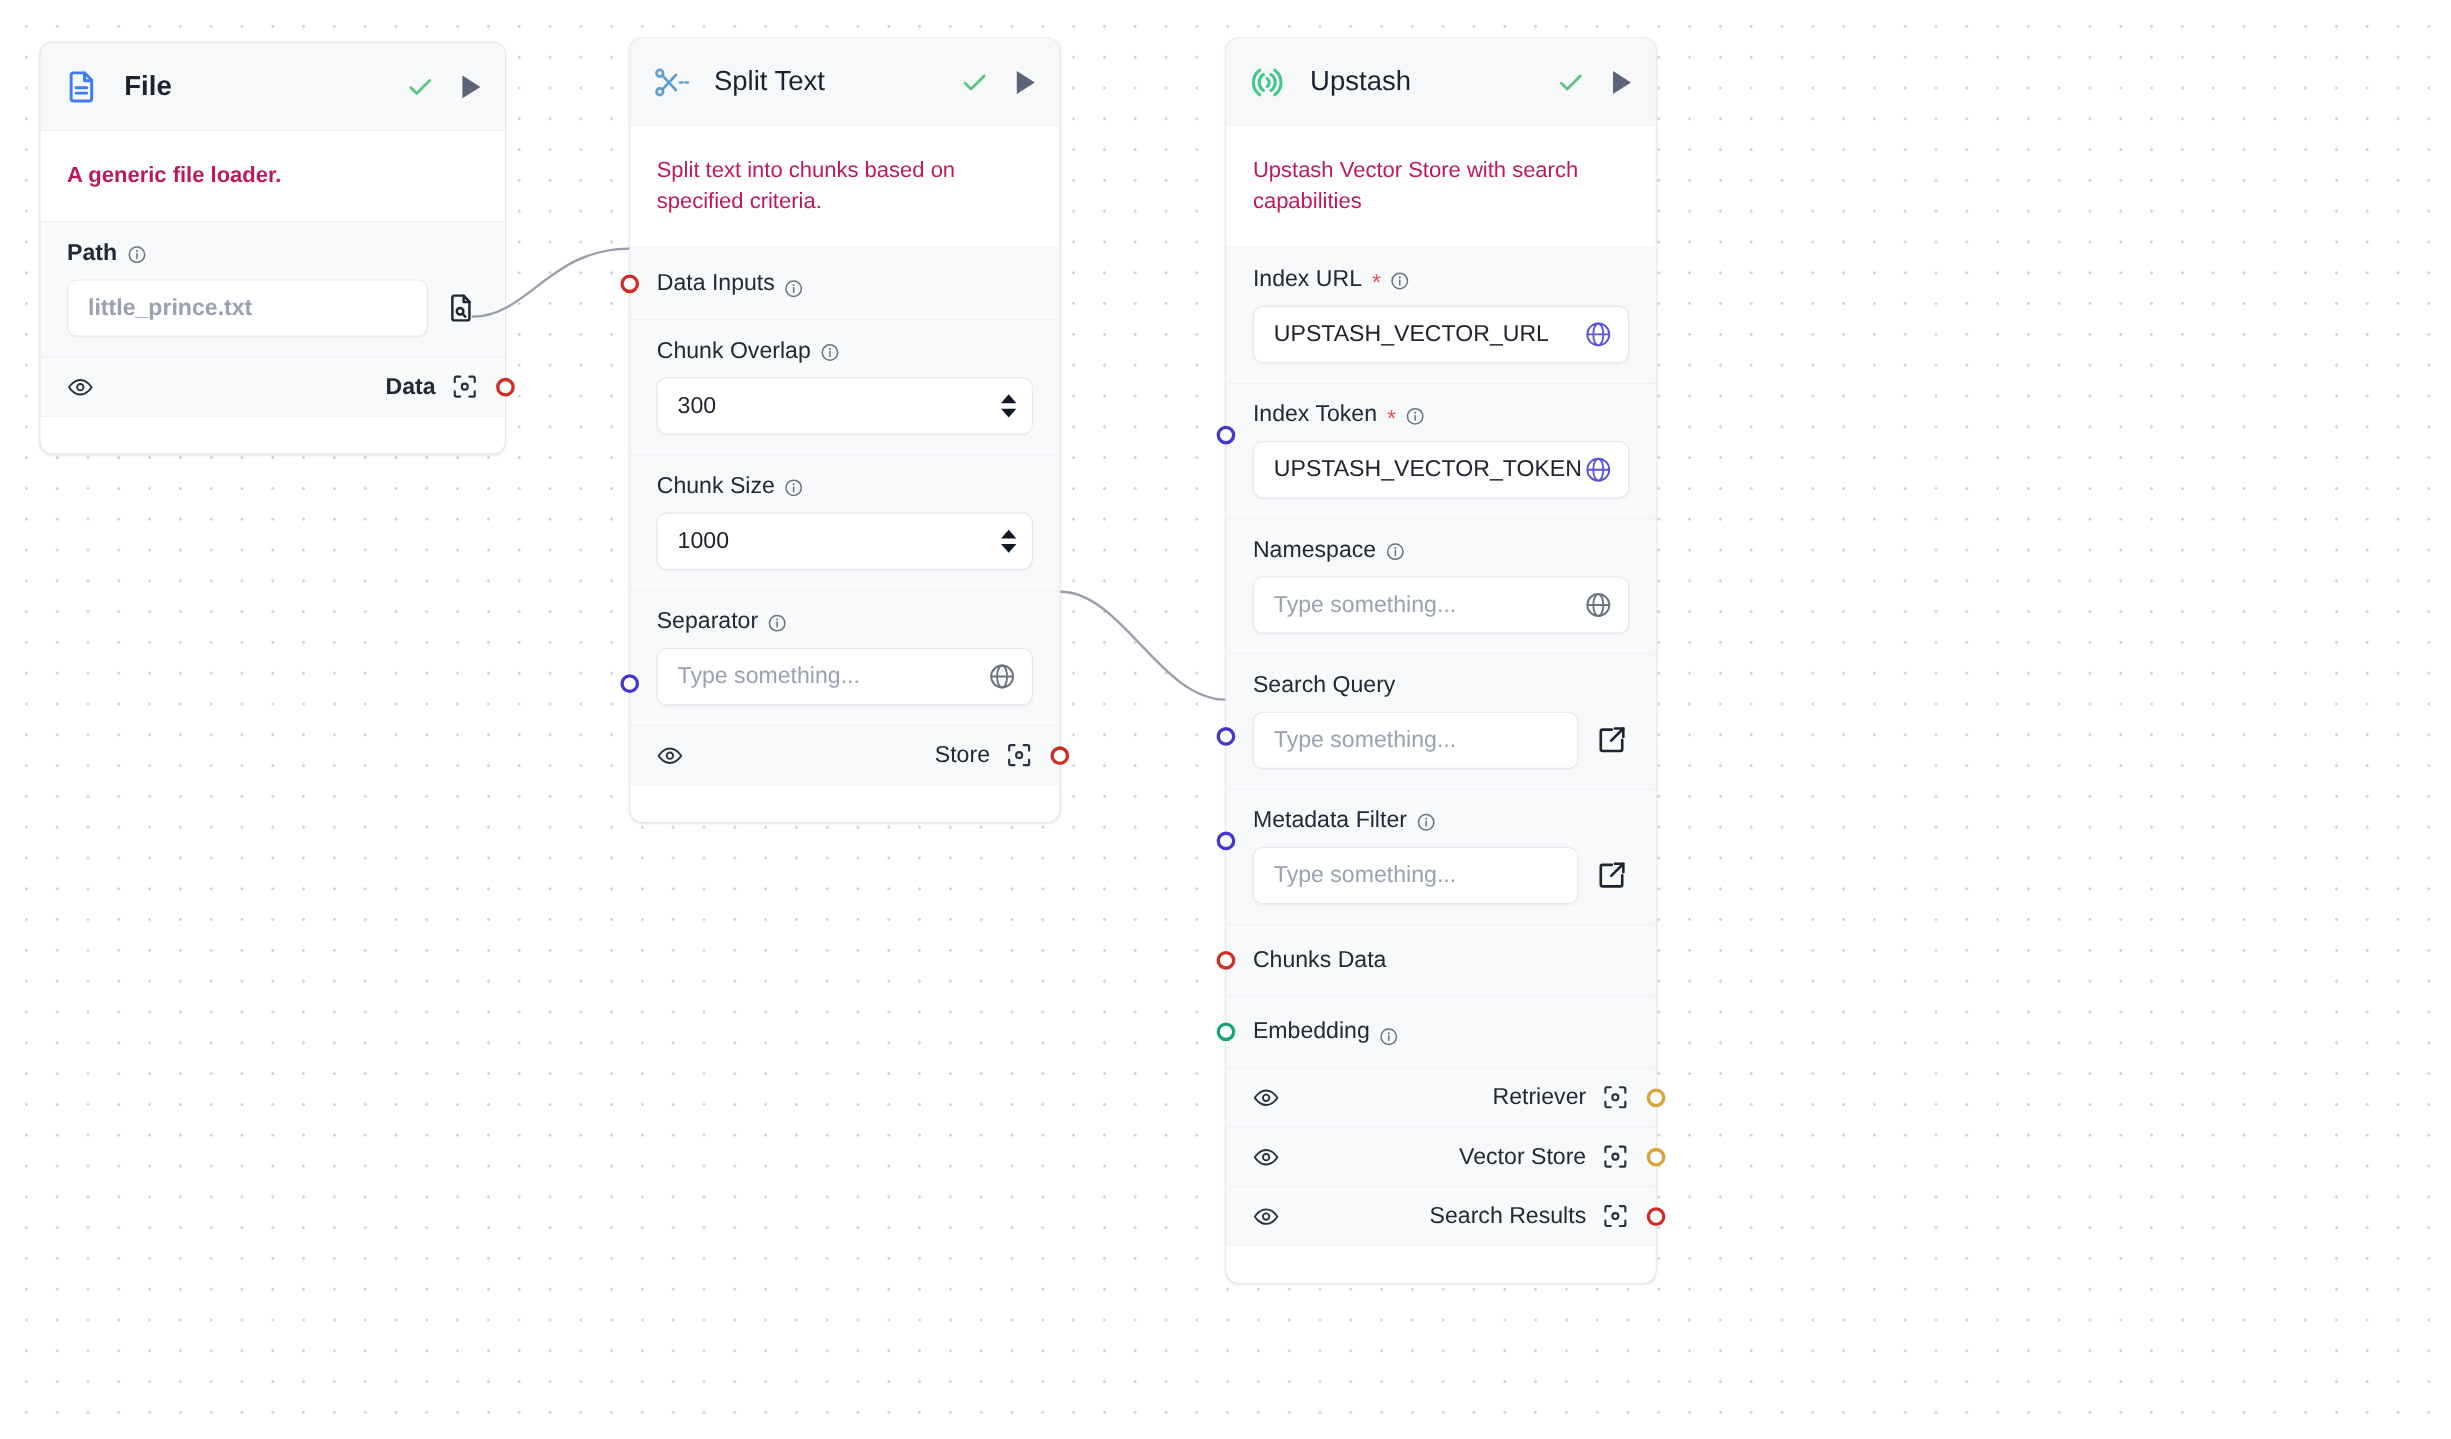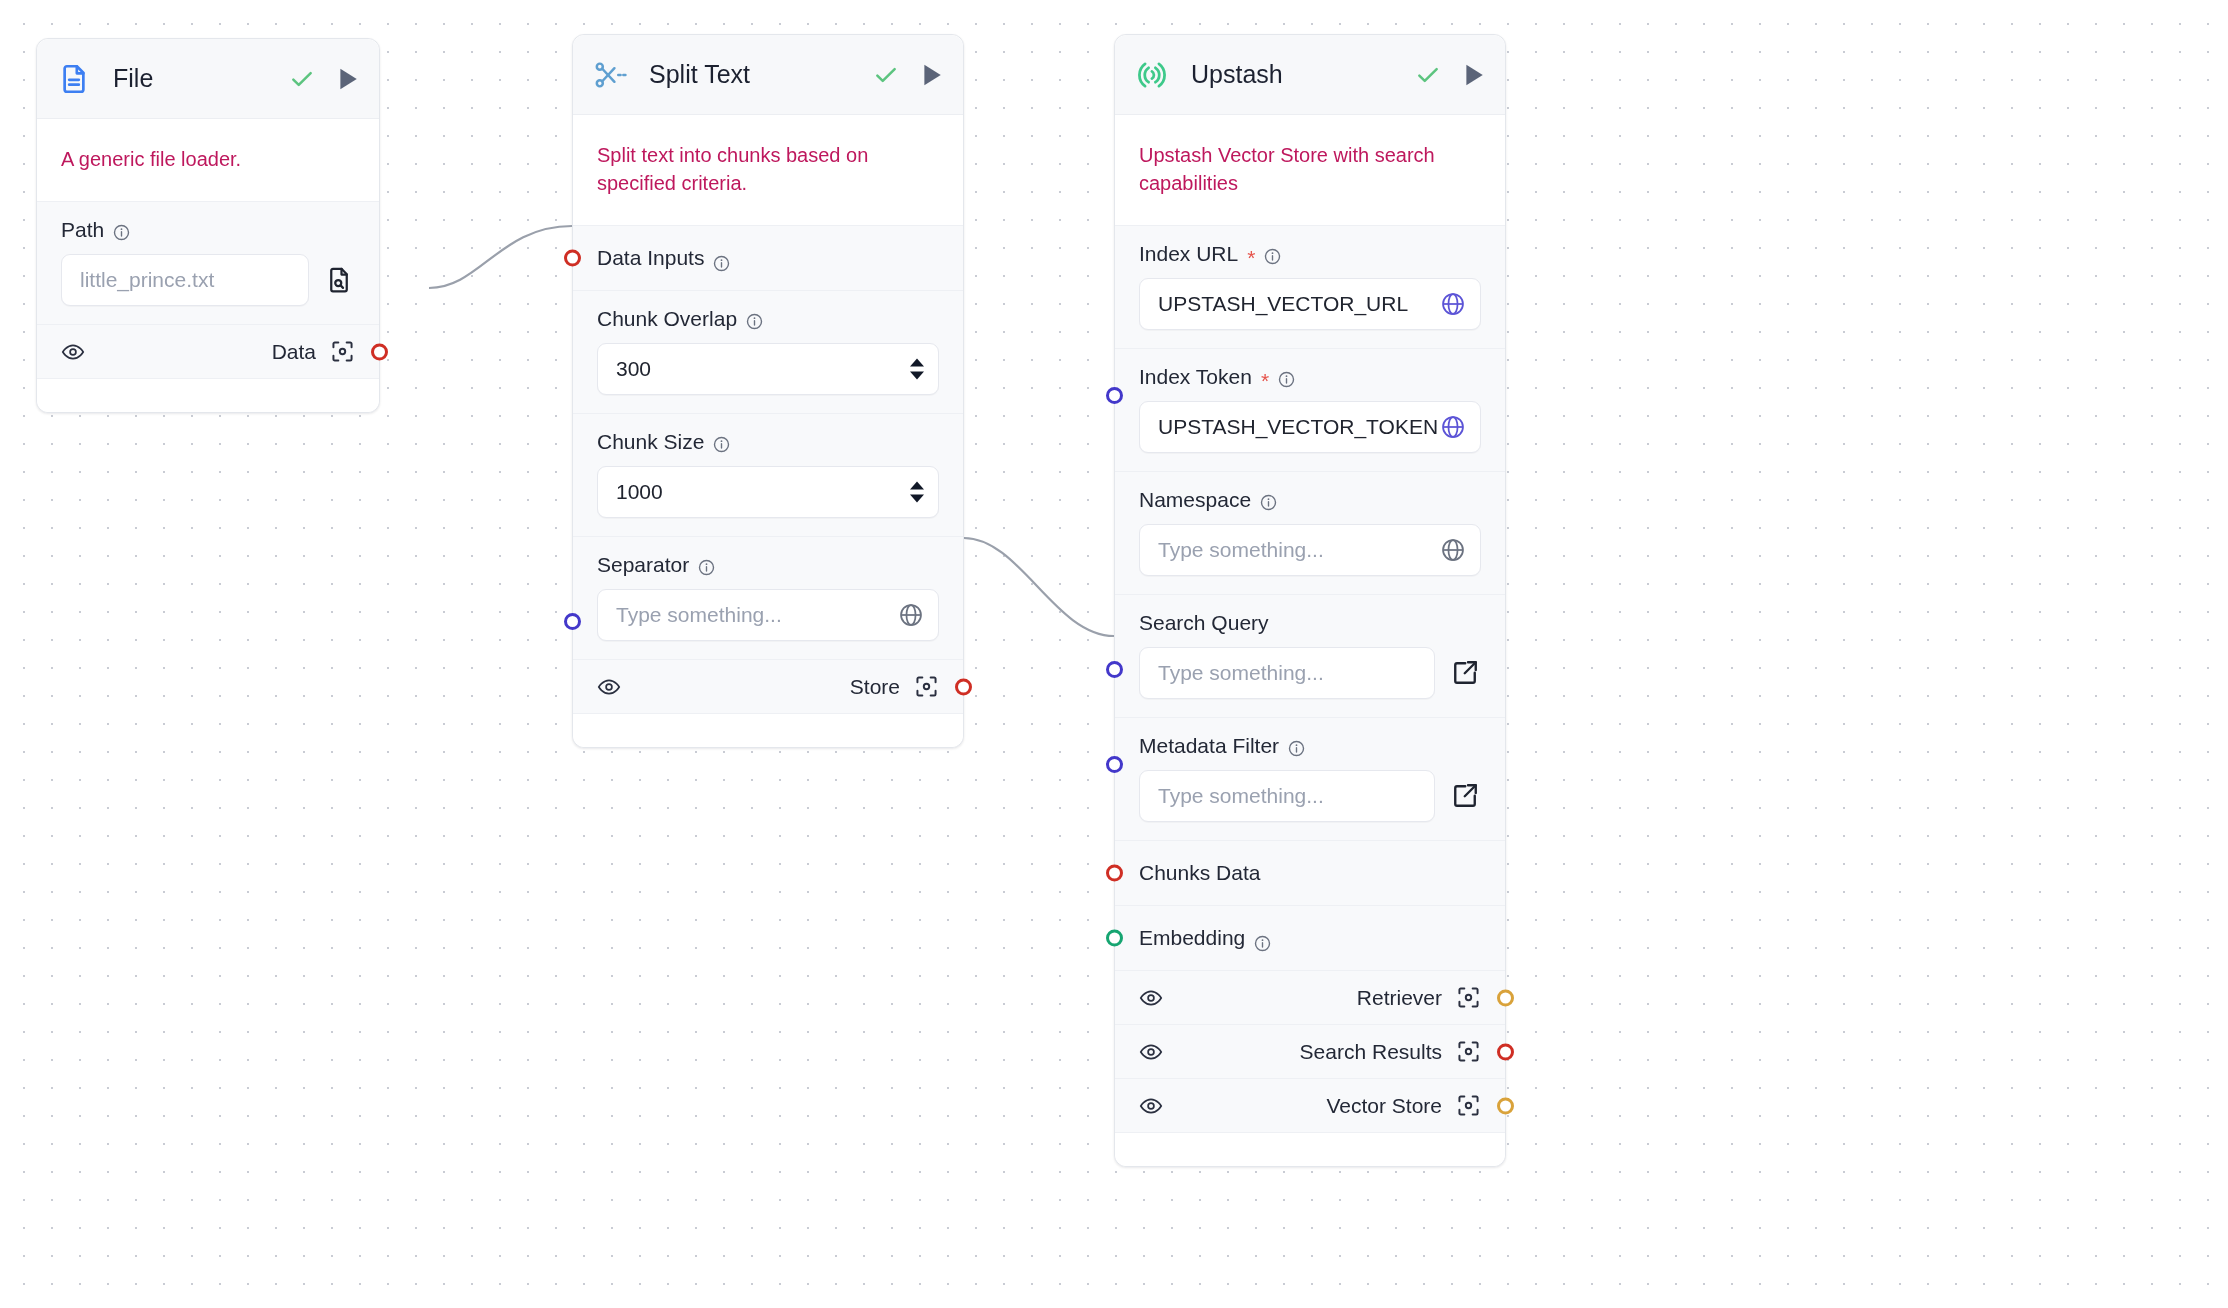--- a/index.html
+++ b/index.html
@@ -138,21 +138,21 @@
   .port.left  { left: -9px; }
   .port.right { right: -9px; }
   .port.red    { border-color: #cf2e24; }
   .port.blue   { border-color: #4338ca; }
   .port.green  { border-color: #16a571; }
   .port.amber  { border-color: #d9a23a; }
 
   svg.edges { position: absolute; inset: 0; width: 2228px; height: 1308px; pointer-events: none; z-index: 2; }
 
   
-  #node-file      { left: 36px;  top: 38px;  width: 344px; }
+  #node-file      { left: 36px;  top: 38px;  width: 424px; font-weight: bold; }
   #node-splittext { left: 572px; top: 34px;  width: 392px; }
   #node-upstash   { left: 1114px;top: 34px;  width: 392px; }
 </style>
 </head>
 <body>
 
 <div id="canvas">
 
   <svg class="edges" viewBox="0 0 2228 1308">
     <path d="M 429 288 C 480 288, 500 226, 572 226" fill="none" stroke="#9aa0ab" stroke-width="2.2"></path>
@@ -557,49 +557,49 @@
       <span class="port right amber" style="top:50%;transform:translateY(-50%)"></span>
     </div>
 
     <div class="out-row">
       <span class="eye-icon">
         <svg viewBox="0 0 24 24" width="24" height="24" fill="none" stroke="#2b3040" stroke-width="1.7">
             <path d="M1.8 12S5.6 5.4 12 5.4 22.2 12 22.2 12 18.4 18.6 12 18.6 1.8 12 1.8 12z"></path>
             <circle cx="12" cy="12" r="2.9"></circle>
           </svg>
       </span>
+      <span class="out-label">Vector Store</span>
+      <span class="scan-icon">
+        <svg viewBox="0 0 24 24" width="25" height="25" fill="none" stroke="#2b3040" stroke-width="1.9" stroke-linecap="round">
+          <path d="M3.3 8V4.6A1.3 1.3 0 0 1 4.6 3.3H8"></path>
+            <path d="M16 3.3h3.4a1.3 1.3 0 0 1 1.3 1.3V8"></path>
+          <path d="M20.7 16v3.4a1.3 1.3 0 0 1-1.3 1.3H16"></path>
+            <path d="M8 20.7H4.6a1.3 1.3 0 0 1-1.3-1.3V16"></path>
+          <circle cx="12" cy="12" r="2.6"></circle>
+        </svg>
+      </span>
+      <span class="port right amber" style="top:50%;transform:translateY(-50%)"></span>
+    </div>
+
+    <div class="out-row">
+      <span class="eye-icon">
+        <svg viewBox="0 0 24 24" width="24" height="24" fill="none" stroke="#2b3040" stroke-width="1.7">
+            <path d="M1.8 12S5.6 5.4 12 5.4 22.2 12 22.2 12 18.4 18.6 12 18.6 1.8 12 1.8 12z"></path>
+            <circle cx="12" cy="12" r="2.9"></circle>
+          </svg>
+      </span>
       <span class="out-label">Search Results</span>
       <span class="scan-icon">
         <svg viewBox="0 0 24 24" width="25" height="25" fill="none" stroke="#2b3040" stroke-width="1.9" stroke-linecap="round">
           <path d="M3.3 8V4.6A1.3 1.3 0 0 1 4.6 3.3H8"></path>
             <path d="M16 3.3h3.4a1.3 1.3 0 0 1 1.3 1.3V8"></path>
           <path d="M20.7 16v3.4a1.3 1.3 0 0 1-1.3 1.3H16"></path>
             <path d="M8 20.7H4.6a1.3 1.3 0 0 1-1.3-1.3V16"></path>
           <circle cx="12" cy="12" r="2.6"></circle>
         </svg>
       </span>
       <span class="port right red" style="top:50%;transform:translateY(-50%)"></span>
     </div>
 
-    <div class="out-row">
-      <span class="eye-icon">
-        <svg viewBox="0 0 24 24" width="24" height="24" fill="none" stroke="#2b3040" stroke-width="1.7">
-            <path d="M1.8 12S5.6 5.4 12 5.4 22.2 12 22.2 12 18.4 18.6 12 18.6 1.8 12 1.8 12z"></path>
-            <circle cx="12" cy="12" r="2.9"></circle>
-          </svg>
-      </span>
-      <span class="out-label">Vector Store</span>
-      <span class="scan-icon">
-        <svg viewBox="0 0 24 24" width="25" height="25" fill="none" stroke="#2b3040" stroke-width="1.9" stroke-linecap="round">
-          <path d="M3.3 8V4.6A1.3 1.3 0 0 1 4.6 3.3H8"></path>
-            <path d="M16 3.3h3.4a1.3 1.3 0 0 1 1.3 1.3V8"></path>
-          <path d="M20.7 16v3.4a1.3 1.3 0 0 1-1.3 1.3H16"></path>
-            <path d="M8 20.7H4.6a1.3 1.3 0 0 1-1.3-1.3V16"></path>
-          <circle cx="12" cy="12" r="2.6"></circle>
-        </svg>
-      </span>
-      <span class="port right amber" style="top:50%;transform:translateY(-50%)"></span>
-    </div>
-
     <div class="node-foot"></div>
   </div>
 
 </div>
 
 </body></html>

